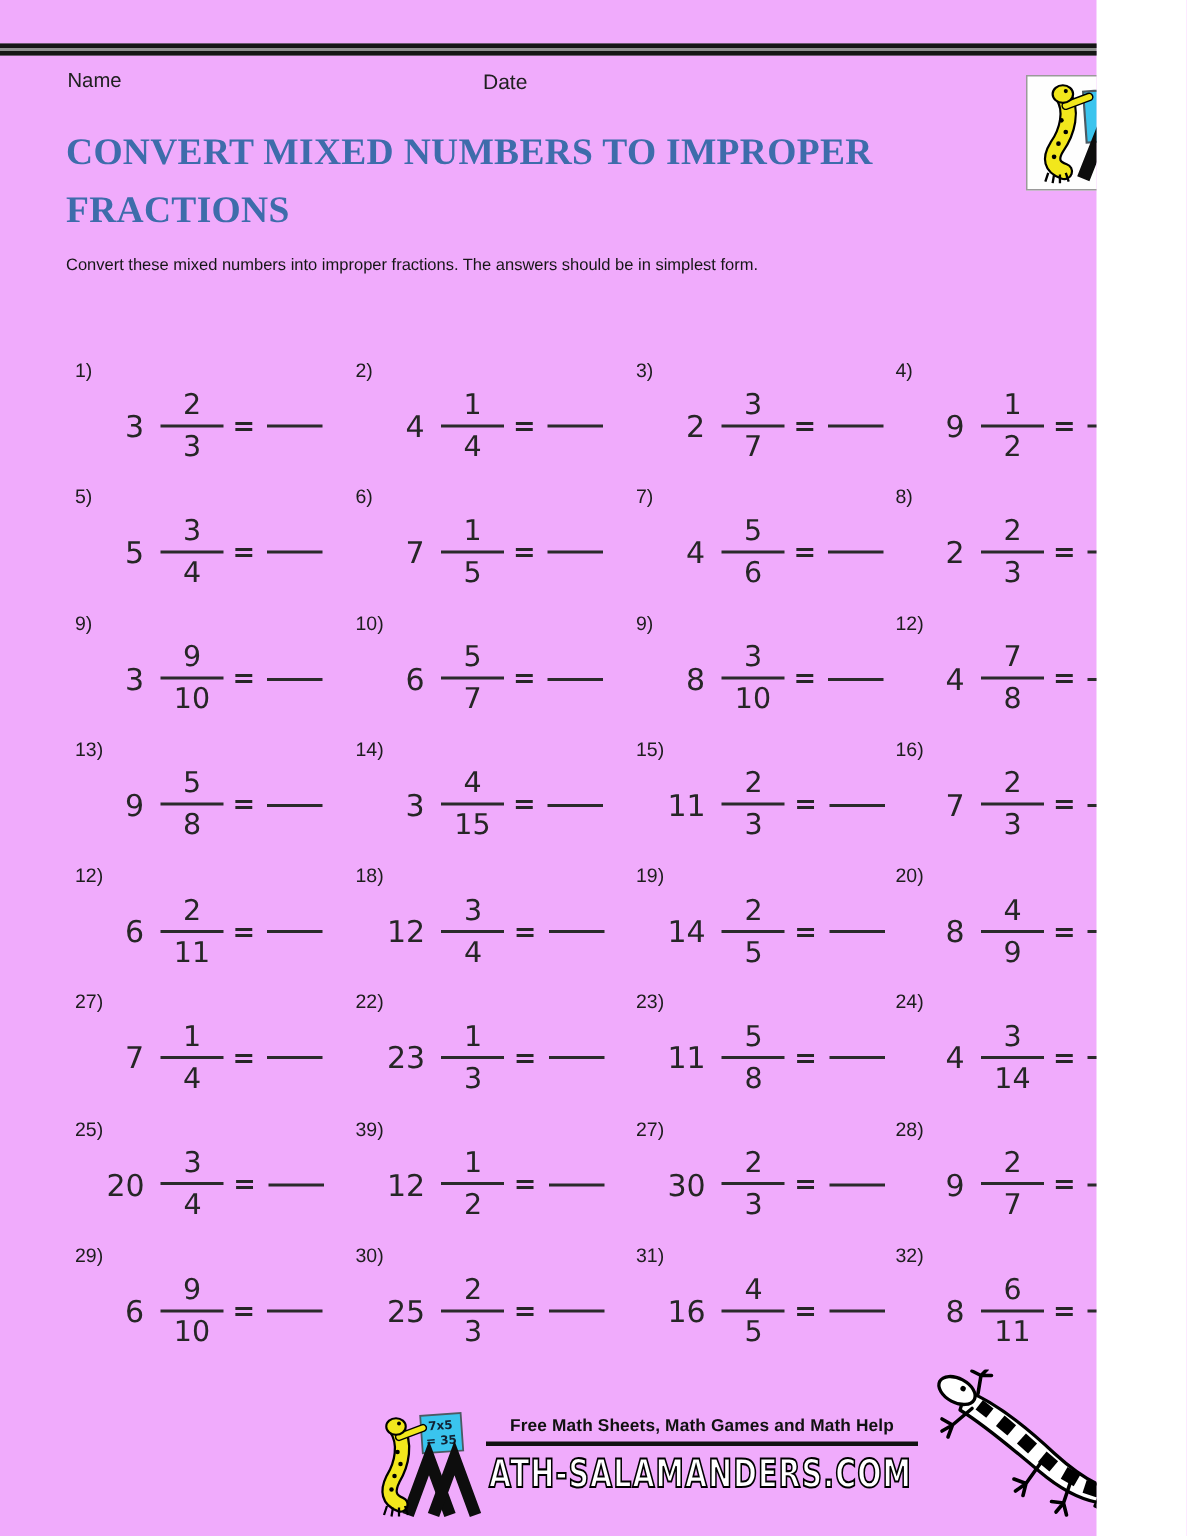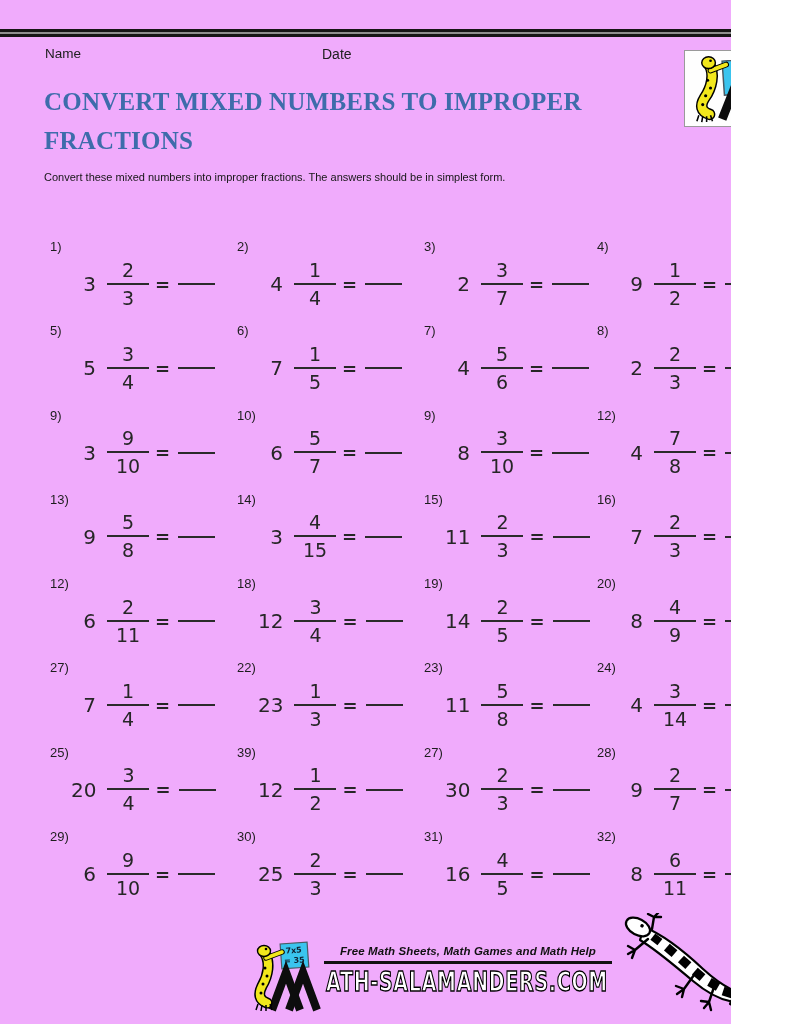--- a/index.html
+++ b/index.html
@@ -41,21 +41,21 @@
   .frac{display:inline-flex;flex-direction:column;align-items:center;}
   .fnum{font-size:19px;padding-bottom:3px;line-height:1;}
   .fden{font-size:19px;min-width:42px;text-align:center;
     border-top:2.5px solid #2b2b2b;padding-top:4px;line-height:1;}
   .eq{font-size:18px;font-weight:600;margin:0 8px 0 6px;}
   .blank{display:inline-block;width:37px;height:0;border-bottom:2.5px solid #2b2b2b;}
   
   .footer{position:absolute;left:250px;top:940px;width:370px;height:78px;}
   .footer-logo{position:absolute;left:0;top:0;width:82px;height:74px;}
   .footer-right{position:absolute;left:74px;top:5px;width:288px;}
-  .tagline{font-size:11.5px;font-weight:bold;color:#111;text-align:center;letter-spacing:.1px;font-style:italic;}
+  .tagline{font-size:11.5px;font-weight:bold;color:#111;text-align:center;letter-spacing:.1px;}
   .tagline-rule{height:3px;background:#111;margin-top:4px;}
   .site-svg{display:block;width:288px;height:34px;margin-top:1px;}
   .gecko{position:absolute;left:608px;top:913px;width:172px;height:106px;}
 </style>
 </head>
 <body>
 
 <div class="page">
 
   <div class="top-rule"></div>

